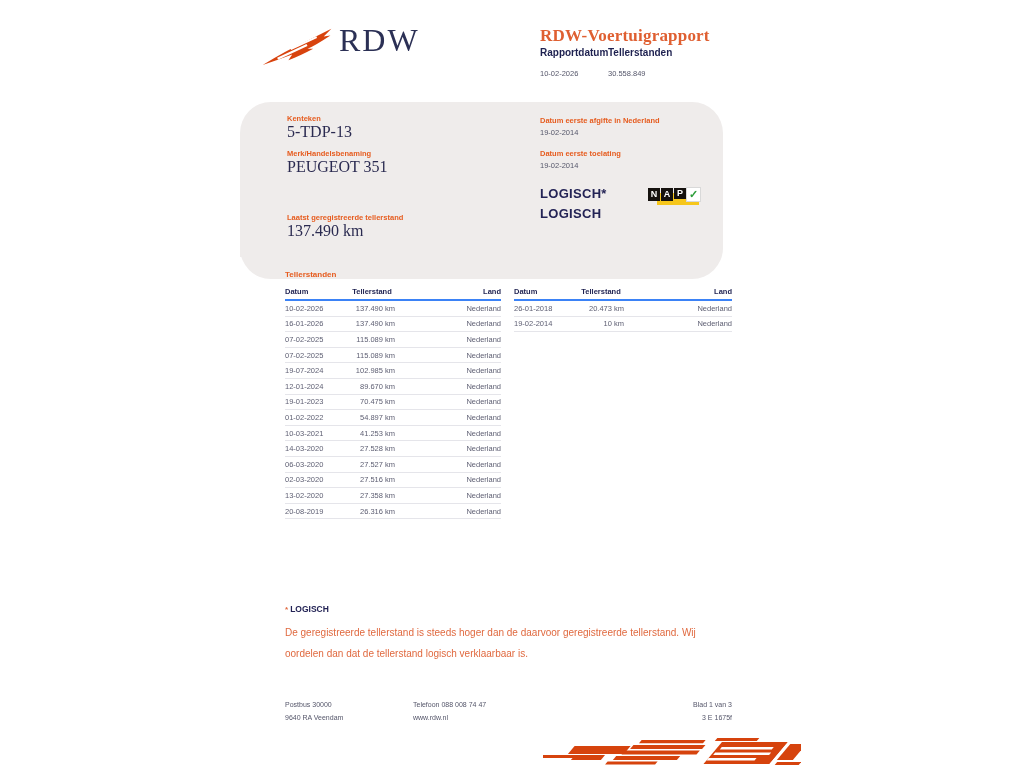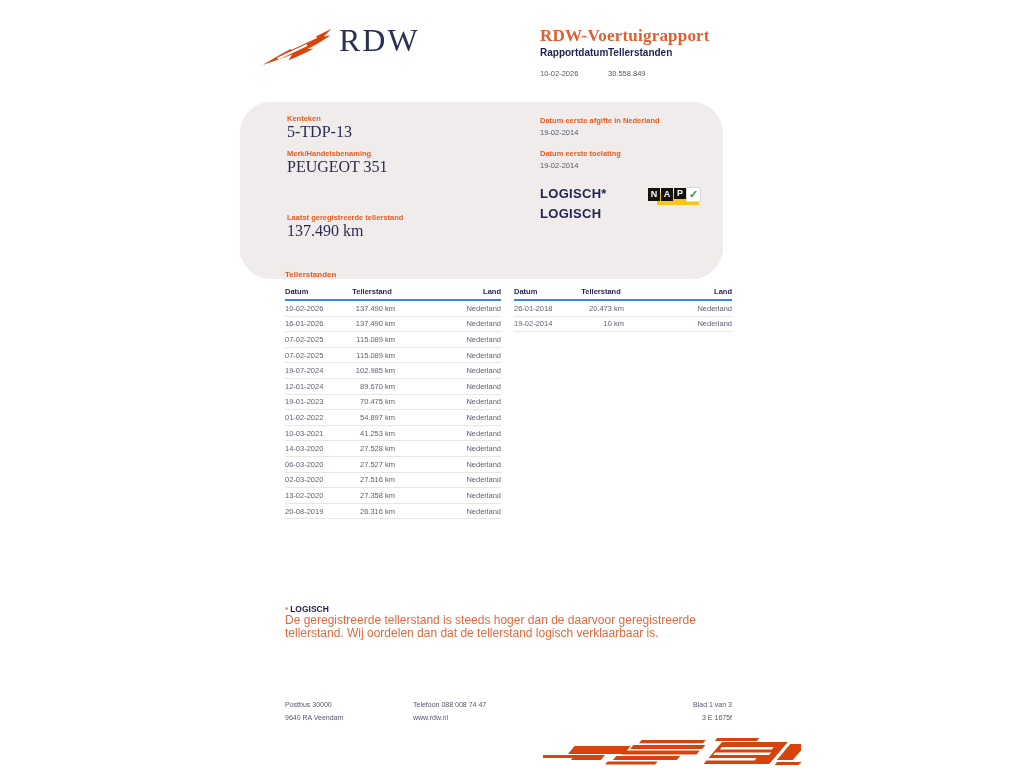--- a/index.html
+++ b/index.html
@@ -47,21 +47,21 @@
   .th.c1{text-align:center;} .th.c2{text-align:right;}
   .trow{display:grid;grid-template-columns:64px 46px 1fr;align-items:center;height:14.6px;
         border-bottom:1px solid #e5e5ea;}
   .tc{font-size:7.5px;color:#5d5e72;}
   .tc1{text-align:right;} .tc2{text-align:right;padding-left:26px;}
 
   
   .footnote{position:absolute;left:285px;top:604px;width:424px;}
   .fn-title{font-size:8.5px;font-weight:bold;color:#232355;}
   .fn-title .star{color:#e0693f;font-size:8px;margin-right:2px;}
-  .fn-text{margin-top:0;font-size:12px;line-height:13px;color:#e0693f;}
+  .fn-text{margin-top:8px;font-size:10px;line-height:21px;color:#e0693f;}
 
   
   .footer{position:absolute;left:285px;top:701px;width:447px;display:grid;
           grid-template-columns:128px 1fr auto;row-gap:6px;font-size:7px;color:#55566a;}
   .f-right{text-align:right;}
 
   .stripes-svg{position:absolute;left:543px;top:736px;width:258px;height:32px;}
 </style>
 </head>
 <body>

